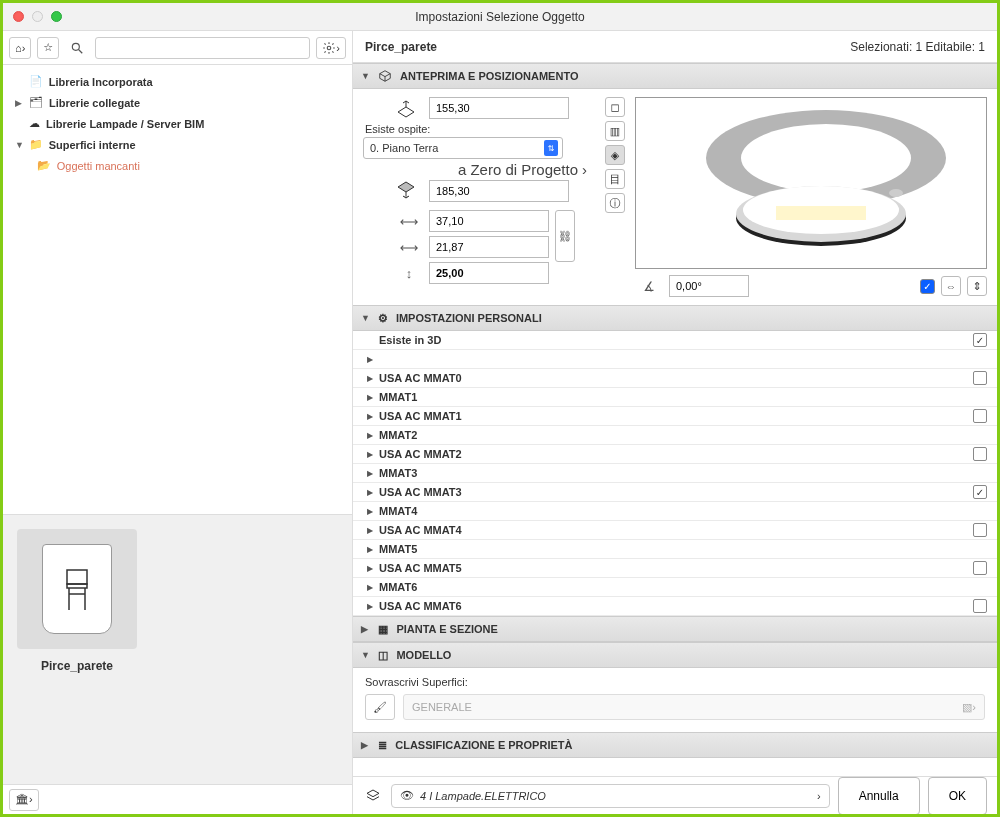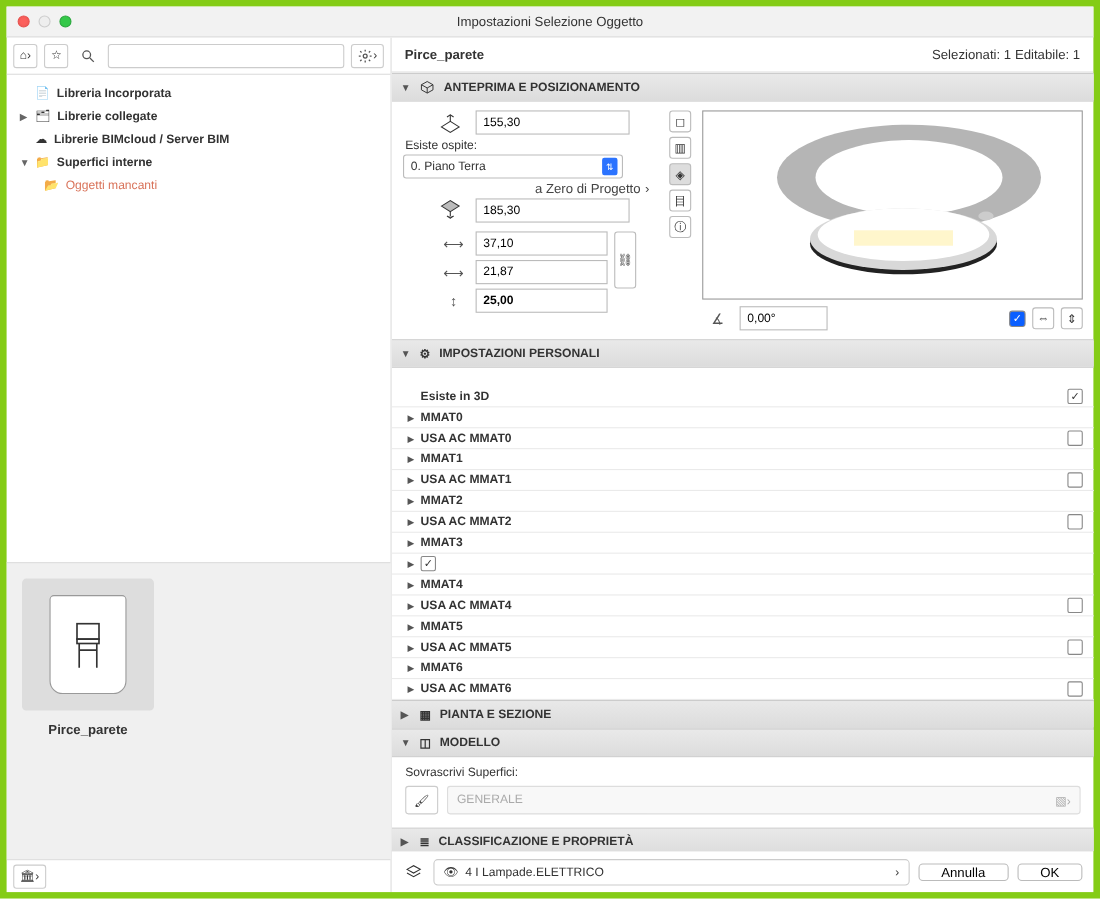--- a/index.html
+++ b/index.html
@@ -1,17 +1,17 @@
 <!DOCTYPE html>
 <html><head>
 <meta charset="utf-8">
 <style>
 * { box-sizing: border-box; margin: 0; padding: 0; font-family: -apple-system, "Helvetica Neue", Arial, sans-serif; }
 body { background: #fff; font-size: 11px; color: #333; }
-.window { width: 1000px; height: 817px; display: flex; flex-direction: column; border: 6px solid #84cc16; justify-content: center; }
+.window { width: 1000px; height: 817px; display: flex; flex-direction: column; border: 3px solid #84cc16; justify-content: center; }
 .titlebar { height: 28px; display: flex; align-items: center; background: #f2f2f2; border-bottom: 1px solid #ddd; position: relative; }
 .traffic { display: flex; gap: 8px; padding-left: 10px; }
 .dot { width: 11px; height: 11px; border-radius: 50%; }
 .dot-red { background: #fc605c; border: 0.5px solid #e6524f; box-shadow: inset 0 0 2px rgba(0,0,0,0.1);}
 .dot-yellow { background: #eee; border: 0.5px solid #ccc; }
 .dot-green { background: #34c849; border: 0.5px solid #2aa73d; }
 .titletext { position: absolute; left: 0; right: 0; text-align: center; font-weight: 500; font-size: 12px; pointer-events:none;}
 .main { flex: 1; display: flex; overflow: hidden; }
 .left { width: 350px; display: flex; flex-direction: column; border-right: 1px solid #ddd; }
 .toolbar-left { height: 34px; border-bottom: 1px solid #ddd; display: flex; align-items: center; gap: 6px; padding: 0 6px; }
@@ -34,45 +34,45 @@
 .scroll { flex: 1; overflow-y: auto; }
 .panel-hdr { background: linear-gradient(#e9e9e9,#dcdcdc); height: 26px; display:flex; align-items:center; gap:8px; padding:0 8px; font-weight:600; font-size:11px; border-top:1px solid #ccc; border-bottom:1px solid #ccc;}
 .panel-hdr .tri { width:9px; font-size:9px; color:#555;}
 .panel-body { padding: 8px 10px; }
 .pos-row { display:flex; align-items:center; gap:6px; margin-bottom:4px;margin-left:32px;}
 .icon-box { width:28px; height:22px; display:flex; align-items:center; justify-content:center; color:#555; font-size:13px;}
 .num-input { border:1px solid #bbb; height:22px; width:140px; padding:0 6px; font-size:11px;}
 .label-small { font-size:11px; color:#333; margin:4px 0 2px 2px;}
 .select { border:1px solid #bbb; border-radius:3px; height:22px; width:200px; display:flex; align-items:center; justify-content:space-between; padding:0 4px 0 6px; font-size:11px; background:#fff;}
 .select-arrow { width:14px; height:16px; background:#2b73ff; border-radius:2px; color:#fff; font-size:8px; display:flex; align-items:center; justify-content:center;}
-.right-link { text-align:right; font-size:12px; color:#444; padding:2px 6px; display:flex; justify-content:flex-end; align-items:center; gap:4px;}
+.right-link { text-align:right; font-size:15px; color:#444; padding:2px 6px; display:flex; justify-content:flex-end; align-items:center; gap:4px;}
 .flex-split { display: flex; gap:12px; }
 .pos-left { width: 230px; }
 .preview-col { flex:1; display:flex; flex-direction: row; }
 .view-tools { width:24px; display:flex; flex-direction:column; gap:4px; margin-right:6px;}
 .vt { width:20px; height:20px; border:1px solid #bbb; border-radius:3px; display:flex; align-items:center; justify-content:center; font-size:11px; background:#fff;}
 .vt.active { background:#ddd; }
 .preview { flex:1; height:180px; border:1px solid #999; background:#fff; display:flex; align-items:center; justify-content:center; overflow:hidden;}
 .angle-row { display:flex; align-items:center; gap:6px; margin-top:6px;}
 .angle-row .sp { flex:1;}
 .chk { width:15px; height:15px; border:1px solid #888; border-radius:3px; background:#0b5fff; display:inline-flex; align-items:center; justify-content:center; color:#fff; font-size:10px;}
 .chain { width:20px; height:52px; border:1px solid #bbb; border-radius:3px; display:flex; align-items:center; justify-content:center; margin-left:6px; font-size:11px;}
-.settings-body { padding:0;margin-top:17px;}
+.settings-body { padding:0;}
 .srow { height:19px; display:flex; align-items:center; padding:0 10px 0 14px; border-bottom:1px solid #eaeaea; font-size:11px; }
 .srow .tri { width:12px; font-size:8px; color:#555;}
 .srow .lbl { flex:1; font-weight:600; }
 .srow .cb { width:14px; height:14px; border:1px solid #888; border-radius:2px; display:flex; align-items:center; justify-content:center; font-size:10px;}
 .srow .cb.checked::after { content:"✓"; }
 .modello-body { padding:8px 12px 12px;}
 .surface-row { display:flex; align-items:center; gap:8px; margin-top:6px;}
 .surface-btn { width:30px; height:26px; border:1px solid #ccc; border-radius:3px; display:flex; align-items:center; justify-content:center;}
 .surface-field { flex:1; height:26px; border:1px solid #ddd; border-radius:3px; background:#f8f8f8; color:#aaa; display:flex; align-items:center; justify-content:space-between; padding:0 8px; font-size:11px;}
 .footer { height:38px; border-top:1px solid #ddd; display:flex; align-items:center; padding:0 10px; gap:8px;}
 .footer-field { flex:1; border:1px solid #ccc; border-radius:4px; height:24px; display:flex; align-items:center; padding:0 8px; gap:6px; font-size:11px;}
-.btn { border:1px solid #bbb; border-radius:4px; height:16px; padding:0 20px; background:#fff; font-size:12px;}
+.btn { border:1px solid #bbb; border-radius:4px; height:38px; padding:0 20px; background:#fff; font-size:12px;}
 svg { display:block; }
 </style>
 </head>
 <body>
 
 <div class="window">
   <div class="titlebar">
     <div class="traffic">
       <div class="dot dot-red"></div>
       <div class="dot dot-yellow"></div>
@@ -109,21 +109,21 @@
           <span class="tree-bold">Libreria Incorporata</span>
         </div>
         <div class="tree-item">
           <span class="tree-tri">▶</span>
           <span>🗂</span>
           <span class="tree-bold">Librerie collegate</span>
         </div>
         <div class="tree-item">
           <span class="tree-tri"></span>
           <span>☁</span>
-          <span class="tree-bold">Librerie BIMcloud / Server BIM</span>
+          <span class="tree-bold">Librerie Lampade / Server BIM</span>
         </div>
         <div class="tree-item">
           <span class="tree-tri">▼</span>
           <span>📁</span>
           <span class="tree-bold">Superfici interne</span>
         </div>
         <div class="tree-item tree-indent">
           <span style="color:#f2b7a8;">📂</span>
           <span class="tree-missing">Oggetti mancanti</span>
         </div>
@@ -257,21 +257,20 @@
           <span>IMPOSTAZIONI PERSONALI</span>
         </div>
         <div class="settings-body" id="settings-list">
             <div class="srow">
               <span class="tri"></span>
               <span class="lbl">Esiste in 3D</span>
               <span class="cb checked"></span>
             </div>
             <div class="srow">
               <span class="tri">▶</span>
-              <span class="lbl">MMAT0</span>
             </div>
             <div class="srow">
               <span class="tri">▶</span>
               <span class="lbl">USA AC MMAT0</span>
               <span class="cb"></span>
             </div>
             <div class="srow">
               <span class="tri">▶</span>
               <span class="lbl">MMAT1</span>
             </div>
@@ -288,20 +287,21 @@
               <span class="tri">▶</span>
               <span class="lbl">USA AC MMAT2</span>
               <span class="cb"></span>
             </div>
             <div class="srow">
               <span class="tri">▶</span>
               <span class="lbl">MMAT3</span>
             </div>
             <div class="srow">
               <span class="tri">▶</span>
+              <span class="lbl">USA AC MMAT3</span>
               <span class="cb checked"></span>
             </div>
             <div class="srow">
               <span class="tri">▶</span>
               <span class="lbl">MMAT4</span>
             </div>
             <div class="srow">
               <span class="tri">▶</span>
               <span class="lbl">USA AC MMAT4</span>
               <span class="cb"></span>
@@ -357,21 +357,21 @@
 
       <div class="footer">
         <span>
           <svg width="20" height="16" viewBox="0 0 24 24" fill="none" stroke="#333" stroke-width="1.5">
               <path d="M3 8l9-5 9 5-9 5z"></path>
               <path d="M3 13l9 5 9-5"></path>
             </svg>
         </span>
         <div class="footer-field">
           <span>👁</span>
-          <span style="flex:1;">4 I Lampade.ELETTRICO</span>
+          <span style="flex:1;font-style:italic;">4 I Lampade.ELETTRICO</span>
           <span>›</span>
         </div>
         <button class="btn">Annulla</button>
         <button class="btn">OK</button>
       </div>
     </div>
   </div>
 </div>
 
 </body></html>

